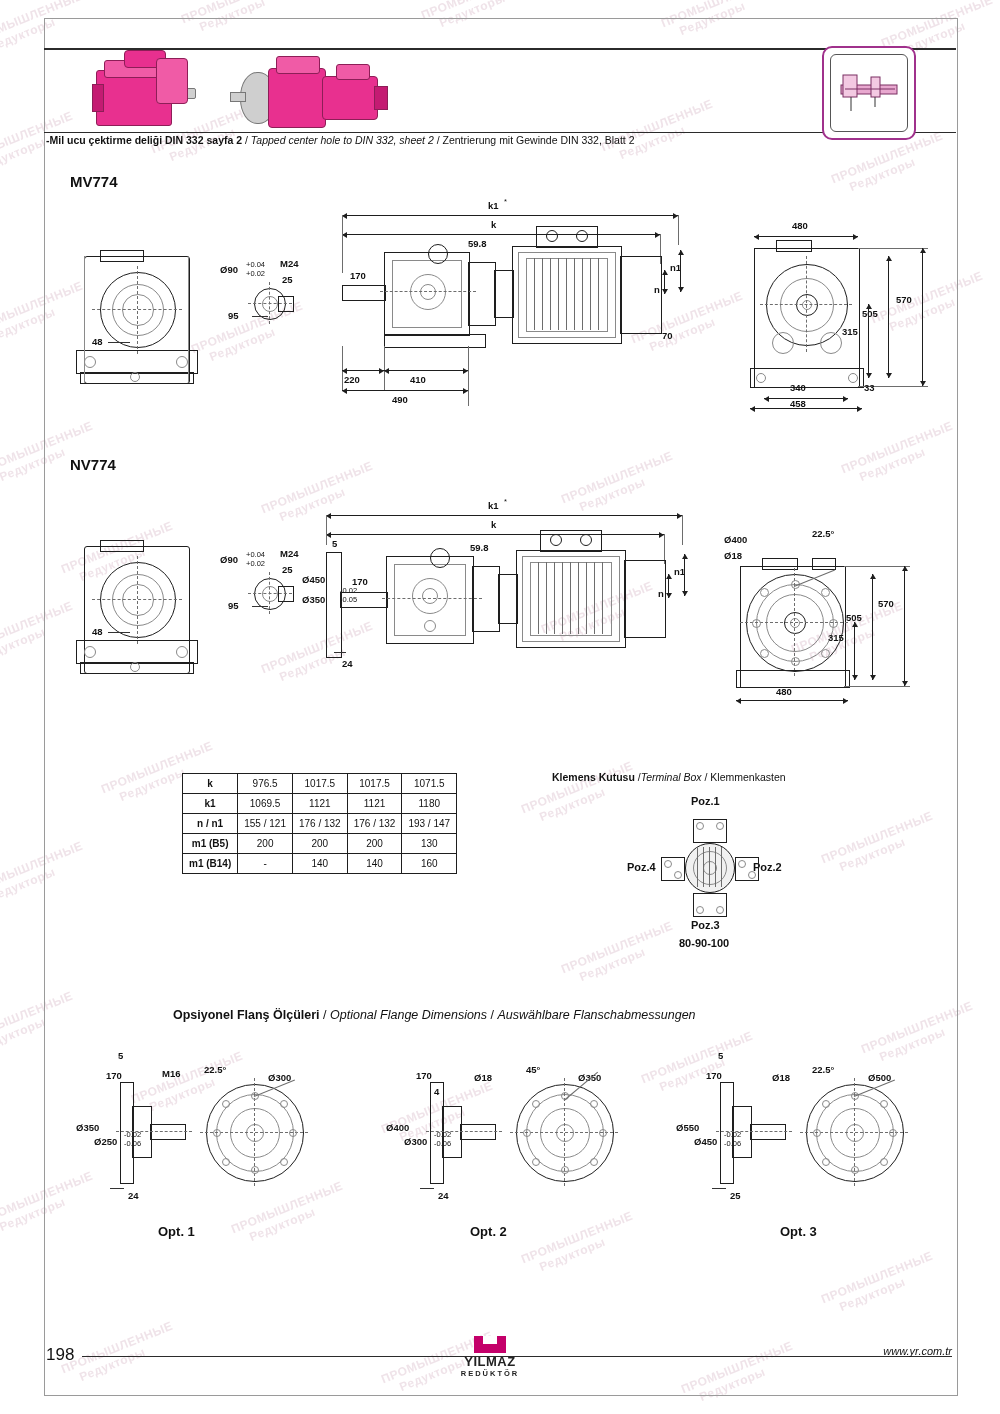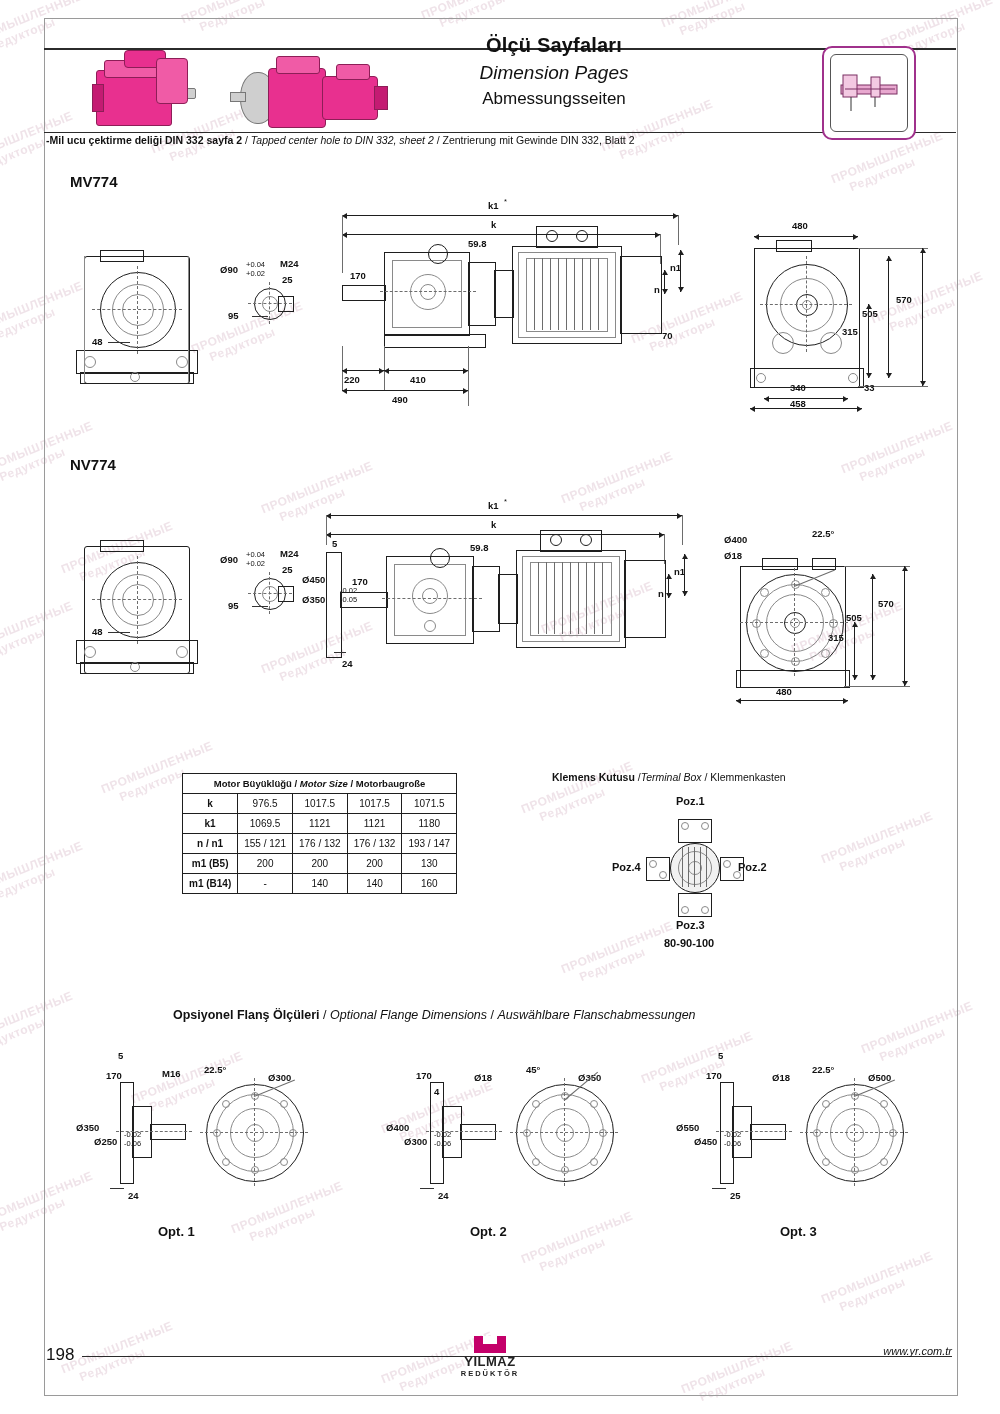--- a/index.html
+++ b/index.html
@@ -345,25 +345,20 @@
       <div class="pk2" style="left:66px;top:16px;width:30px;height:44px;border-radius:4px;"></div>
       <div class="gray" style="left:150px;top:30px;width:34px;height:50px;border-radius:17px/25px;"></div>
       <div class="pk" style="left:178px;top:26px;width:56px;height:58px;border-radius:4px;"></div>
       <div class="pk2" style="left:186px;top:14px;width:42px;height:16px;border-radius:3px;"></div>
       <div class="pk" style="left:232px;top:34px;width:54px;height:42px;border-radius:4px;"></div>
       <div class="pk3" style="left:284px;top:44px;width:12px;height:22px;"></div>
       <div class="pk2" style="left:246px;top:22px;width:32px;height:14px;border-radius:3px;"></div>
       <div class="gray" style="left:140px;top:50px;width:14px;height:8px;"></div>
     </div>
 
-    <div class="hdr-title">
-      <div class="t1">Ölçü Sayfaları</div>
-      <div class="t2">Dimension Pages</div>
-      <div class="t3">Abmessungsseiten</div>
-    </div>
 
     <div class="caliper-box">
       <div class="caliper-inner">
         <svg width="76" height="76" viewBox="0 0 76 76">
           <g stroke="#333" fill="none" stroke-width="1">
             <rect x="10" y="30" width="56" height="9" fill="#e8a8cf" stroke="#7a2f63"></rect>
             <rect x="12" y="20" width="14" height="22" fill="#f3c9e2" stroke="#7a2f63"></rect>
             <rect x="40" y="22" width="9" height="20" fill="#f3c9e2" stroke="#7a2f63"></rect>
             <line x1="20" y1="42" x2="20" y2="56"></line>
             <line x1="44" y1="42" x2="44" y2="52"></line>
@@ -638,29 +633,20 @@
     <div class="dimv" style="left:156px;top:46px;height:106px;"></div>
     <div class="lbl b" style="left:130px;top:84px;">505</div>
     <div class="dimv" style="left:138px;top:94px;height:58px;"></div>
     <div class="lbl b" style="left:112px;top:104px;">315</div>
     <div class="dim" style="left:20px;top:172px;width:112px;"></div>
     <div class="lbl b" style="left:60px;top:158px;">480</div>
   </div>
 
   <table class="tbl">
     <tbody>
-        <tr>
-      <td class="tophd" colspan="5">
-        <span>Motor Büyüklüğü</span>
-        <span>/</span>
-        <i>Motor Size</i>
-        <span>/</span>
-        <span>Motorbaugroße</span>
-      </td>
-    </tr>
     <tr>
       <td class="rowhd">k</td>
       <td>976.5</td>
       <td>1017.5</td>
       <td>1017.5</td>
       <td>1071.5</td>
     </tr>
     <tr>
       <td class="rowhd">k1</td>
       <td>1069.5</td>
@@ -692,21 +678,21 @@
   </tbody>
     </table>
 
   <div class="tb-title">
     <b>Klemens Kutusu</b>
     <span>/</span><i>Terminal Box</i>
     <span>/</span>
     <span>Klemmenkasten</span>
   </div>
 
-  <div class="dw" style="left:598px;top:795px;width:220px;height:160px;text-align:right;">
+  <div class="dw" style="left:613px;top:795px;width:220px;height:160px;text-align:right;">
     <div class="lbl m" style="left:78px;top:0px;">Poz.1</div>
     <div class="lbl m" style="left:140px;top:66px;">Poz.2</div>
     <div class="lbl m" style="left:78px;top:124px;">Poz.3</div>
     <div class="lbl m" style="left:14px;top:66px;">Poz.4</div>
 
     <div class="cir" style="left:72px;top:48px;width:48px;height:48px;background:#f1f1f1;"></div>
     <div class="cirl" style="left:80px;top:56px;width:32px;height:32px;"></div>
     <div class="cirl" style="left:90px;top:66px;width:12px;height:12px;"></div>
     <div class="ln lnv thin" style="left:84px;top:52px;height:40px;"></div>
     <div class="ln lnv thin" style="left:90px;top:52px;height:40px;"></div>

